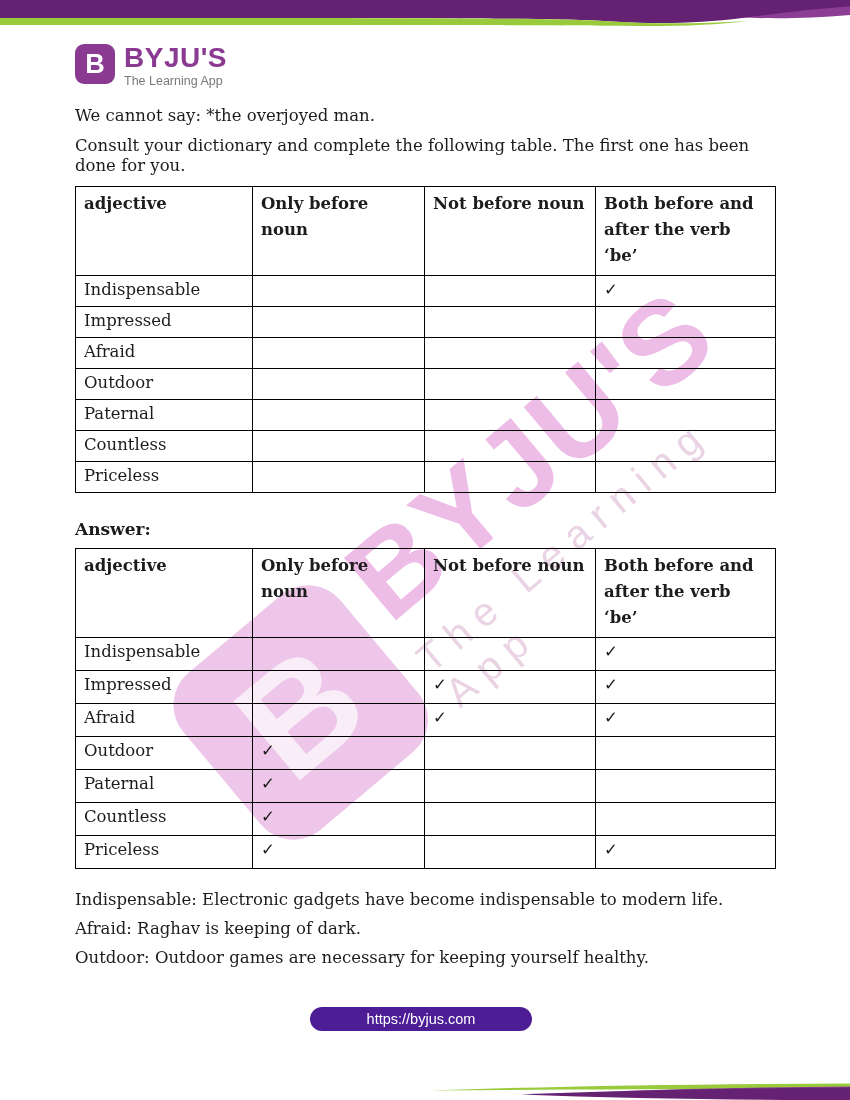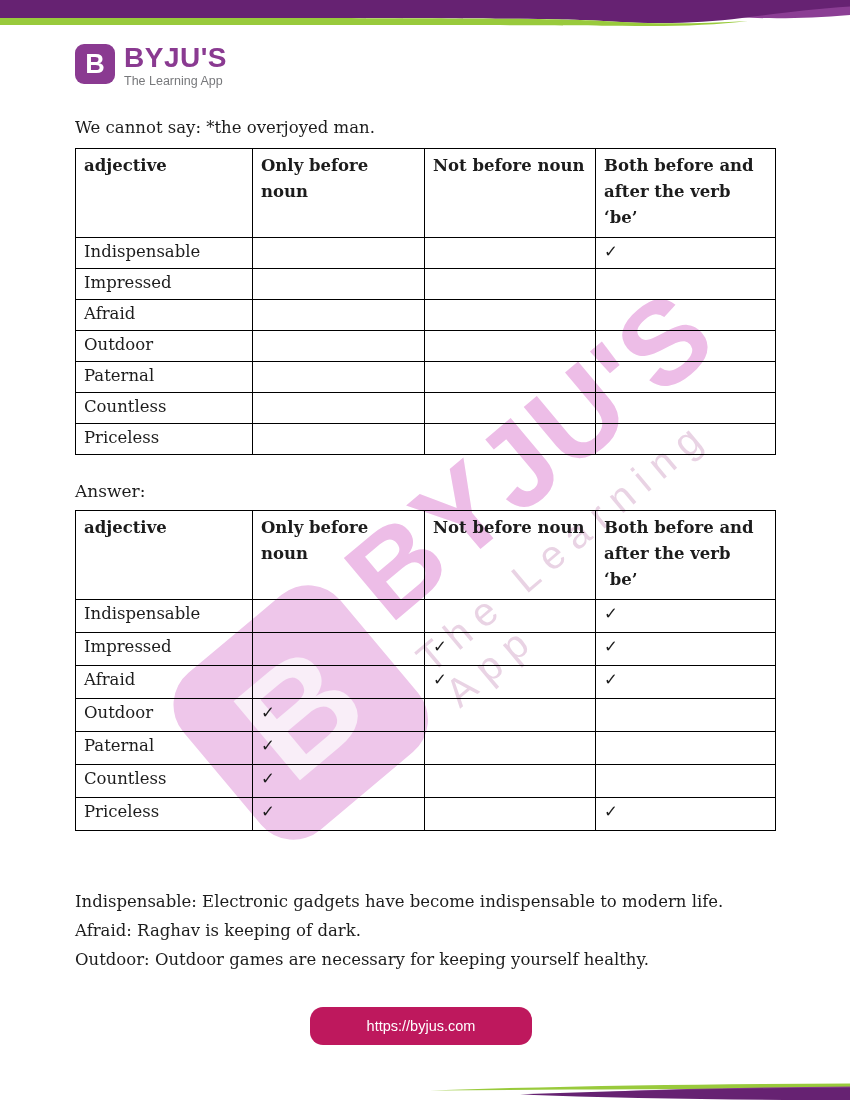--- a/index.html
+++ b/index.html
@@ -43,39 +43,39 @@
   .wm-word{
     font-family:"Liberation Sans",sans-serif;font-weight:bold;font-size:118px;
     color:#edbde7;line-height:1;letter-spacing:2px;
   }
   .wm-tagline{
     font-family:"Liberation Sans",sans-serif;font-size:40px;color:#e9d3e4;
     letter-spacing:11px;margin-top:10px;
   }
   
   .content{position:absolute;left:75px;top:106px;width:700px;z-index:1;}
-  .intro-line{font-size:16.5px;line-height:20px;margin:12px 0 10px 0;}
+  .intro-line{font-size:16.5px;line-height:20px;margin:0 0 10px 0;}
   table{border-collapse:collapse;width:700px;table-layout:fixed;background:transparent;}
   col.c1{width:177px;} col.c2{width:172px;} col.c3{width:171px;} col.c4{width:180px;}
   th,td{border:1px solid #000;text-align:left;vertical-align:top;}
   th{
     font-weight:bold;font-size:16.5px;
     padding:4px 8px 6px 8px;line-height:26px;
   }
   td{font-size:16.5px;padding:2px 8px;line-height:23px;}
   .q-table td{height:26px;}
   .a-table td{height:28px;}
-  .answer-label{font-weight:normal;font-size:17px;margin:26px 0 9px 0;}
+  .answer-label{font-weight:bold;font-size:17px;margin:26px 0 9px 0;}
   .a-table{margin-bottom:0;}
-  .sentences{margin-top:56px;}
+  .sentences{margin-top:16px;}
   .sentence{font-size:16.5px;line-height:29px;margin:0;}
   
   .footer-pill{
-    position:absolute;left:310px;top:1007px;width:222px;height:38px;z-index:3;
-    background:#be185d;border-radius:13px;
+    position:absolute;left:310px;top:1007px;width:222px;height:24px;z-index:3;
+    background:#4c1d95;border-radius:13px;
     display:flex;align-items:center;justify-content:center;
     font-family:"Liberation Sans",sans-serif;font-size:14.5px;color:#ffffff;
     text-decoration:none;
   }
 </style>
 </head>
 <body>
 
 <svg class="top-wave" viewBox="0 0 850 42" preserveAspectRatio="none">
   <path d="M0 0 H850 V15 C800 19 762 19.5 712 15.5 C660 11 622 9 570 8 L0 8 Z" fill="#8b3e94"></path>
@@ -99,20 +99,21 @@
   </div>
   <div class="wm-textcol">
     <span class="wm-word">BYJU'S</span>
     <span class="wm-tagline">The Learning App</span>
   </div>
 </div>
 
 <div class="content">
 
   <p class="intro-line">We cannot say: *the overjoyed man.</p>
+  <p class="intro-line">Consult your dictionary and complete the following table. The first one has been done for you.</p>
 
   <table class="q-table">
     <colgroup>
         <col class="c1">
         <col class="c2">
         <col class="c3">
         <col class="c4">
       </colgroup>
     <tbody>
         <tr>

